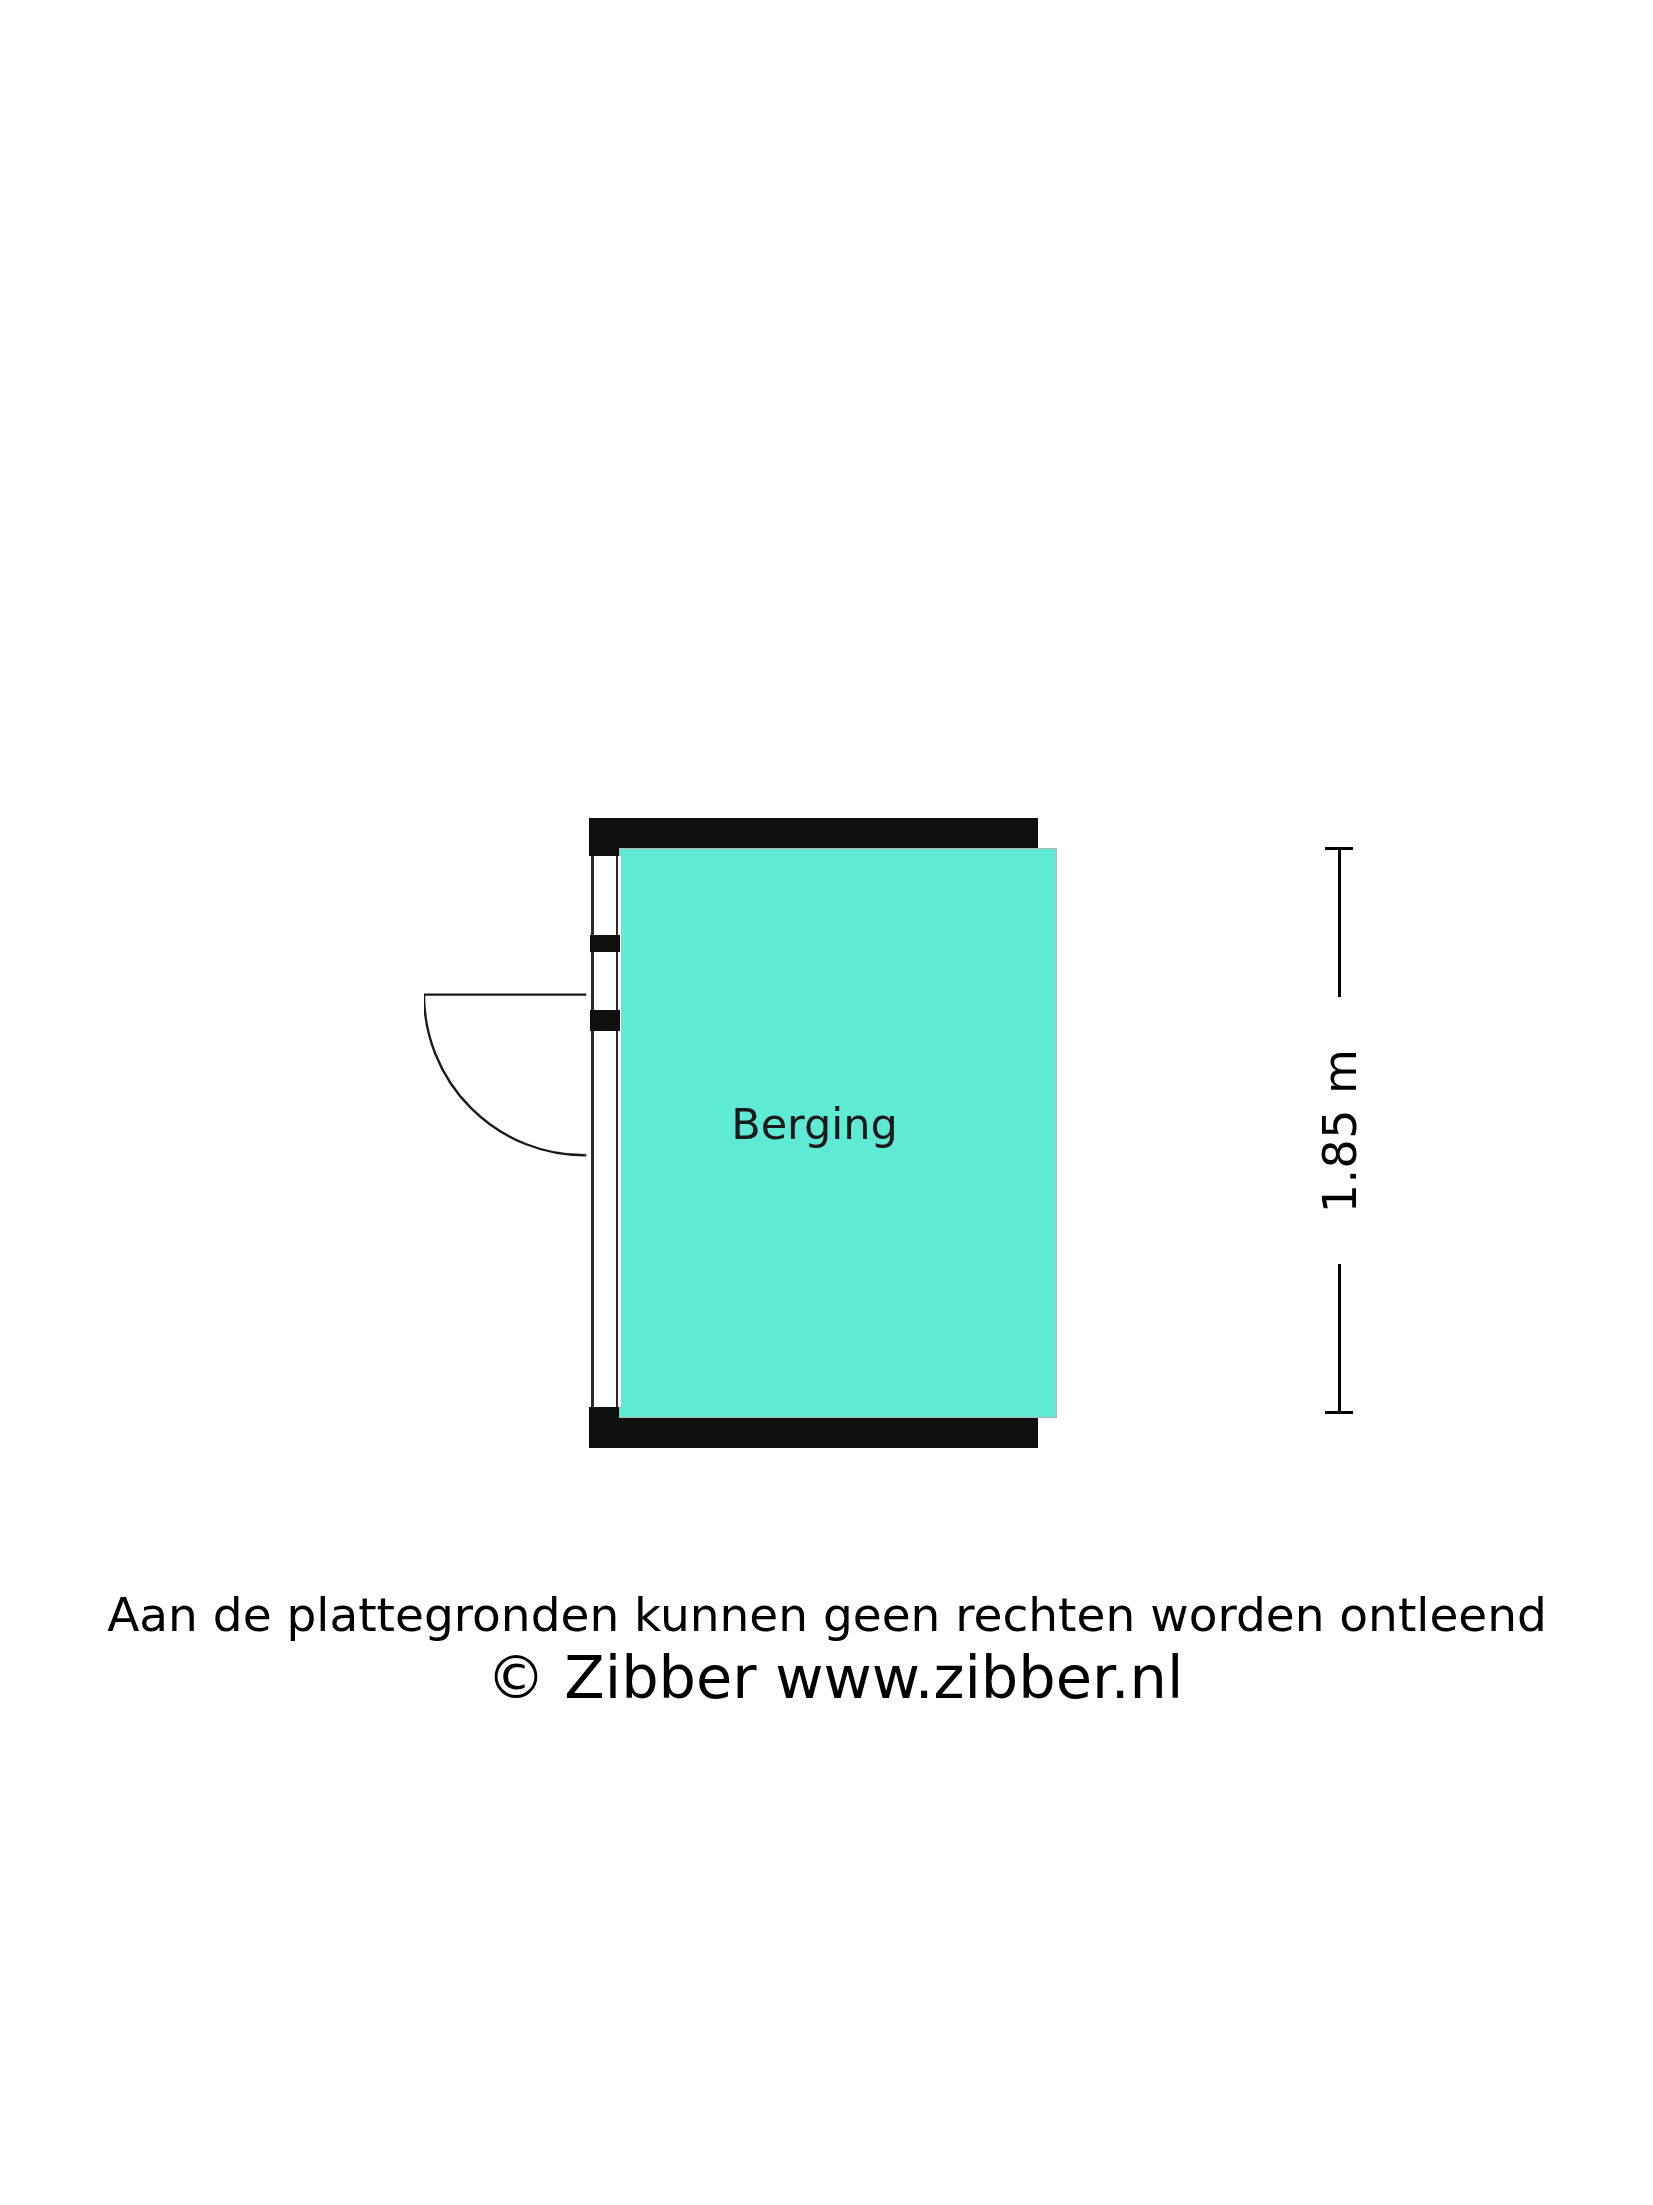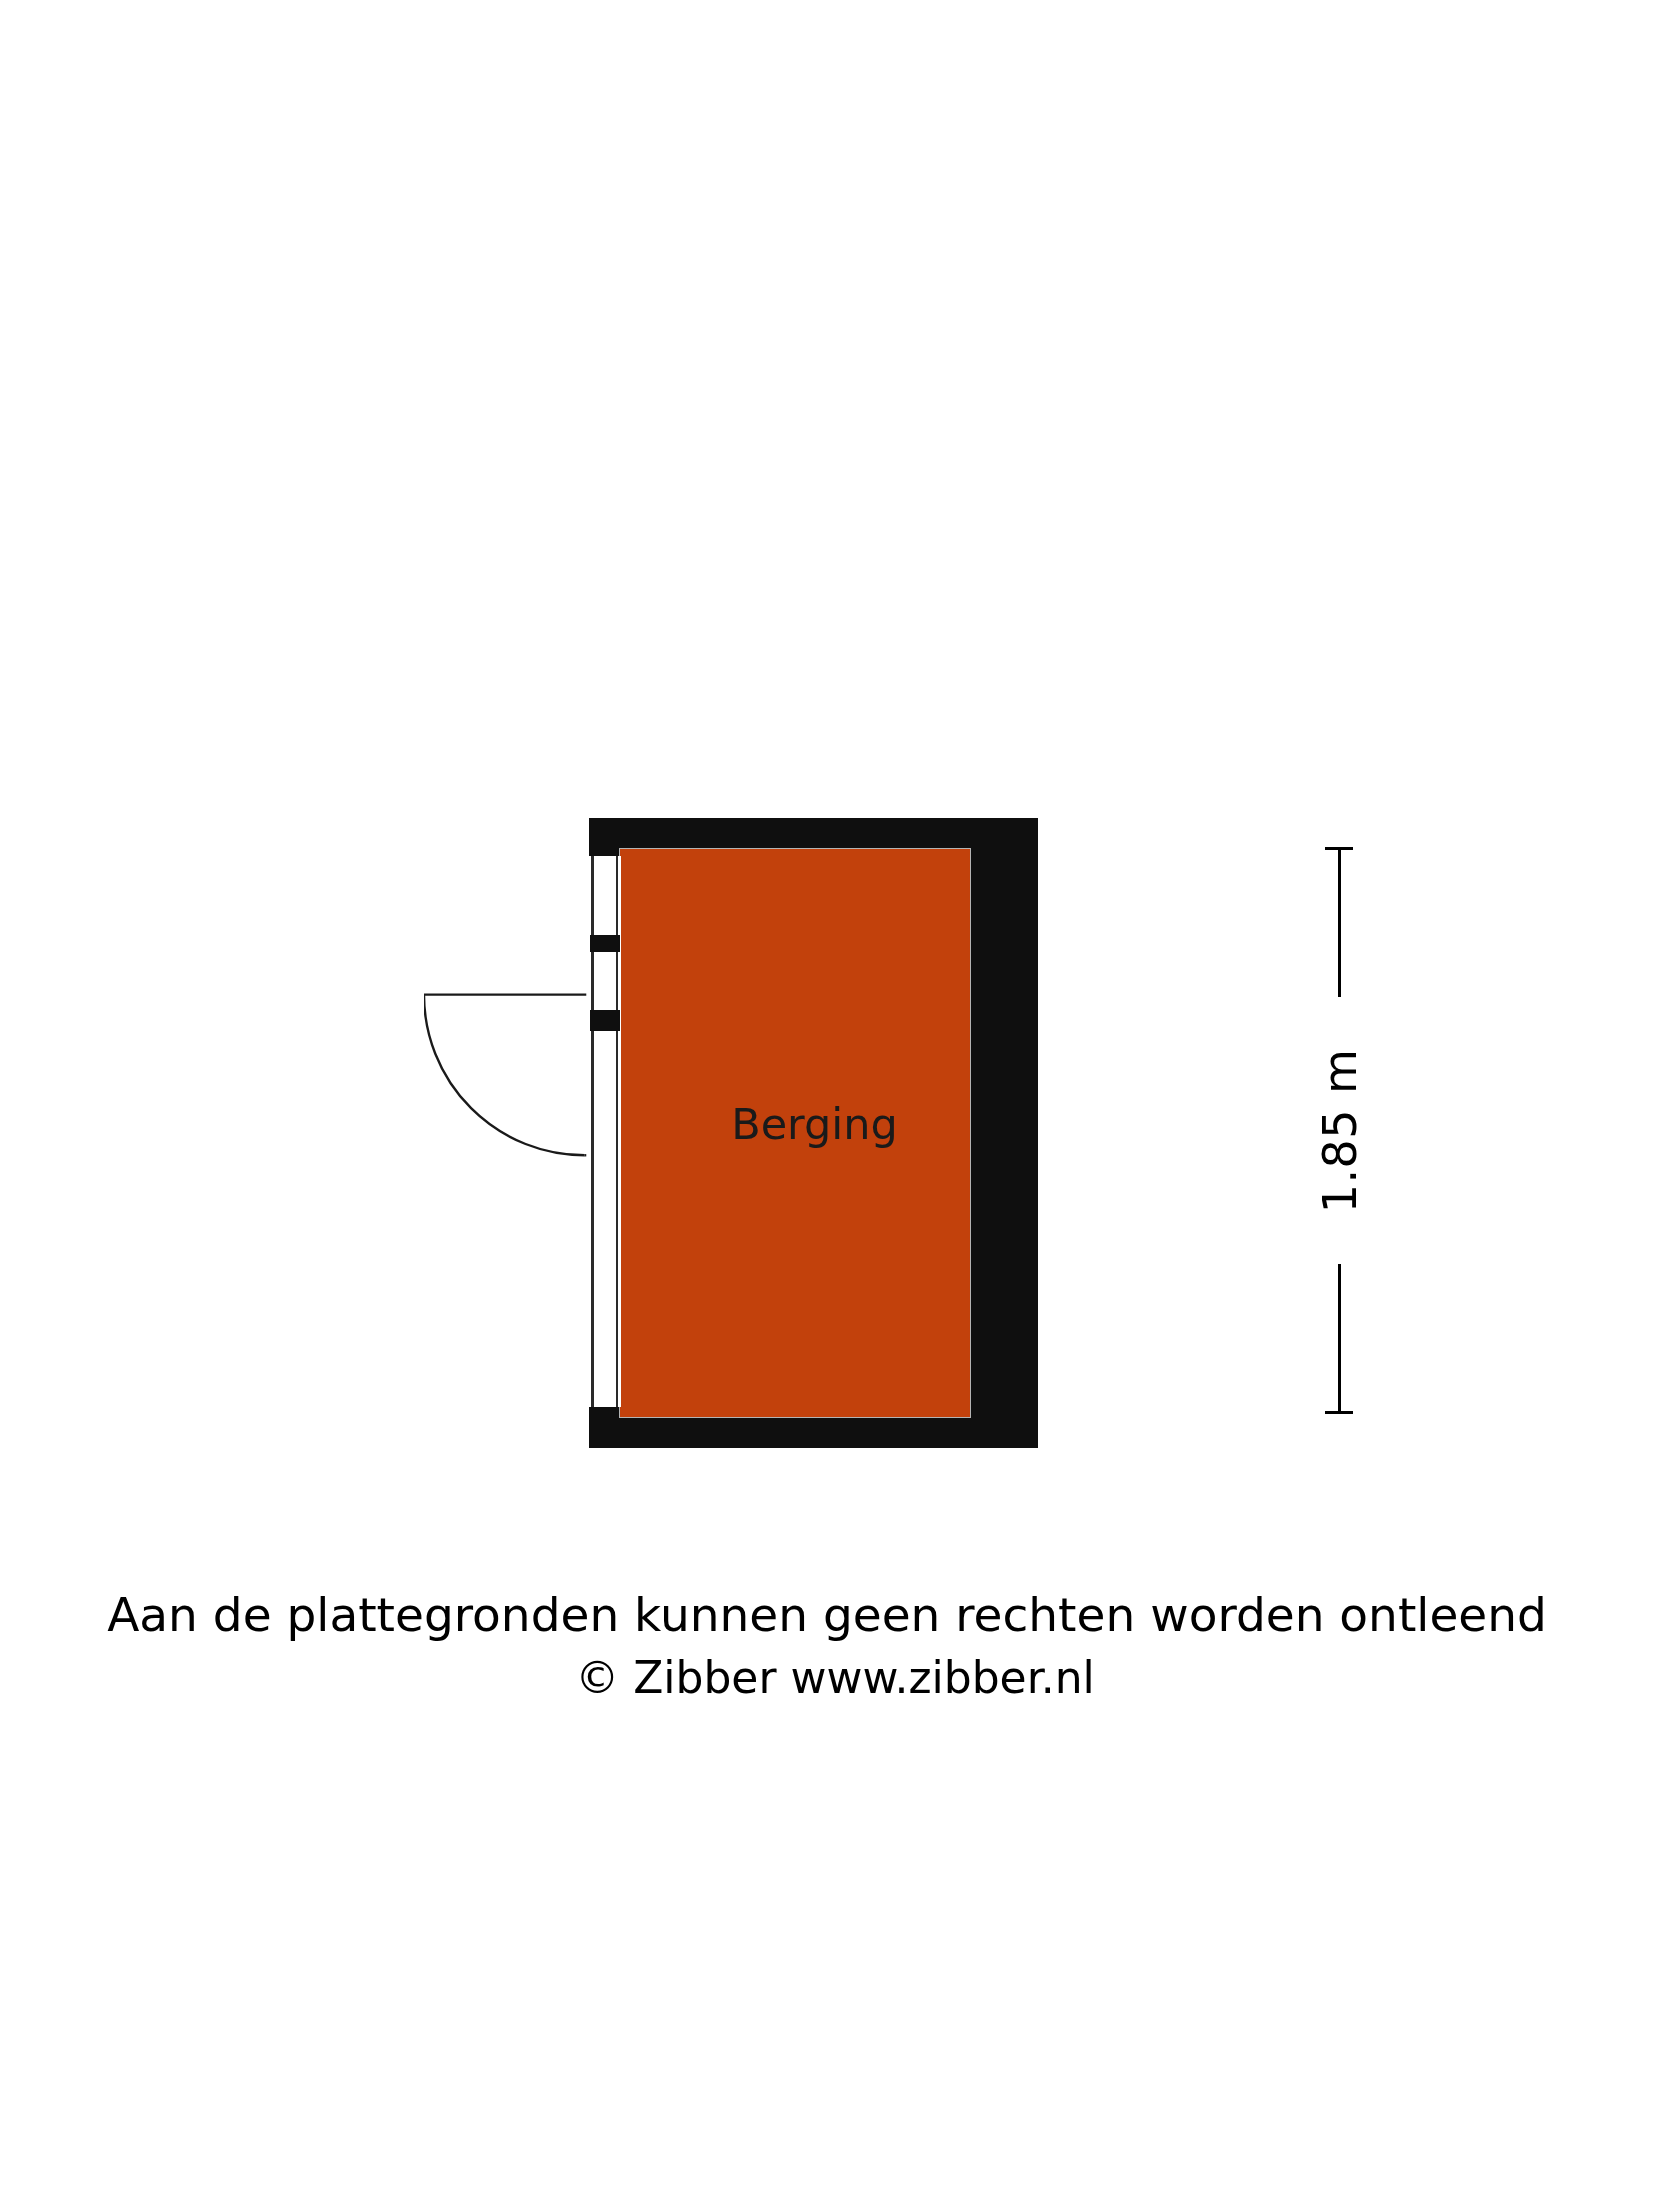--- a/index.html
+++ b/index.html
@@ -108,23 +108,23 @@
     top: 0;
     width: 449px;
     height: 630px;
     background: #0f0f0f;
   }
   
   .room {
     position: absolute;
     left: 30px;
     top: 30px;
-    width: 352px;
+    width: 438px;
     height: 570px;
-    background: #c2410c;
+    background: #5eead4;
     border: 1.6px solid #b4b4b4;
     box-sizing: border-box;
   }
   .room-label {
     position: absolute;
     left: 0;
     top: 250px;
     width: 389px;
     text-align: center;
     font-size: 43px;
@@ -177,21 +177,21 @@
     top: 1583px;
     width: 1654px;
     text-align: center;
   }
   .footer .line1 {
     font-size: 47px;
     line-height: 63px;
     letter-spacing: 0px;
   }
   .footer .line2 {
-    font-size: 44px;
+    font-size: 59px;
     line-height: 63px;
     letter-spacing: 0px;
     margin-left: 16px;
   }
 </style>
 </head>
 <body>
 
 <div class="page">
 

